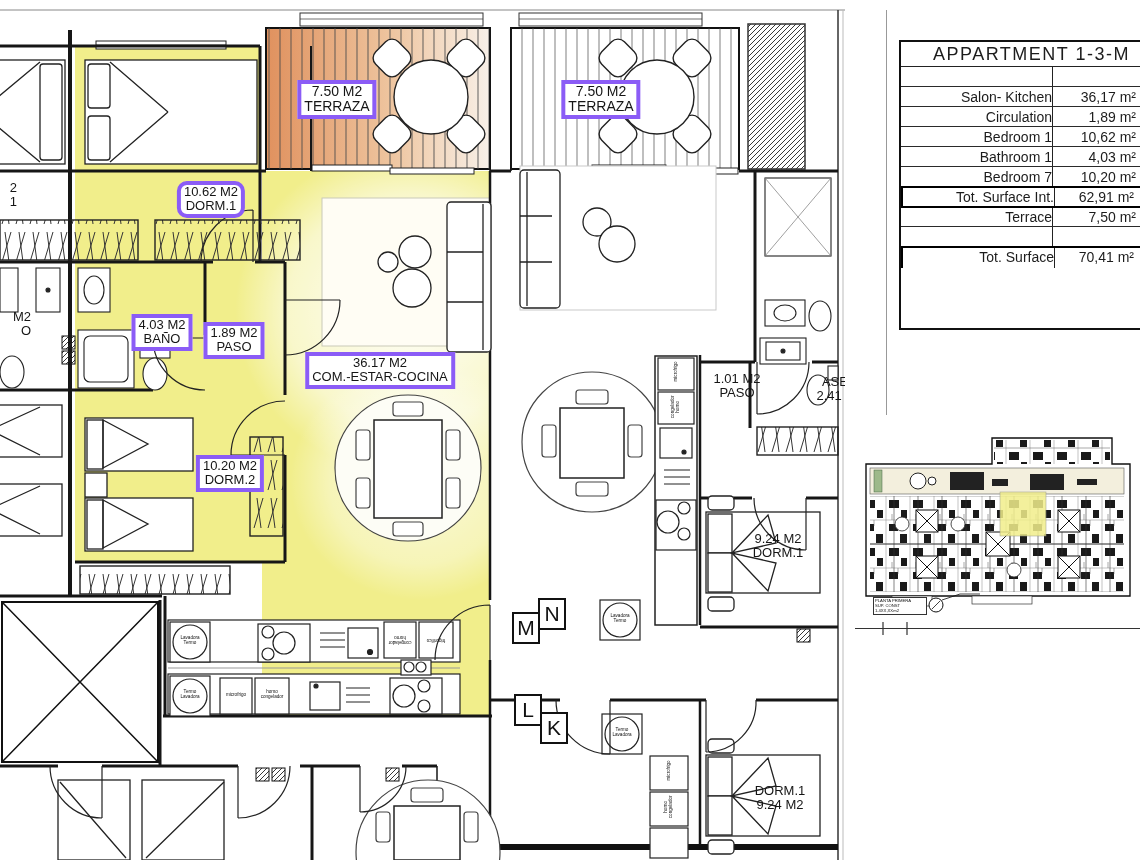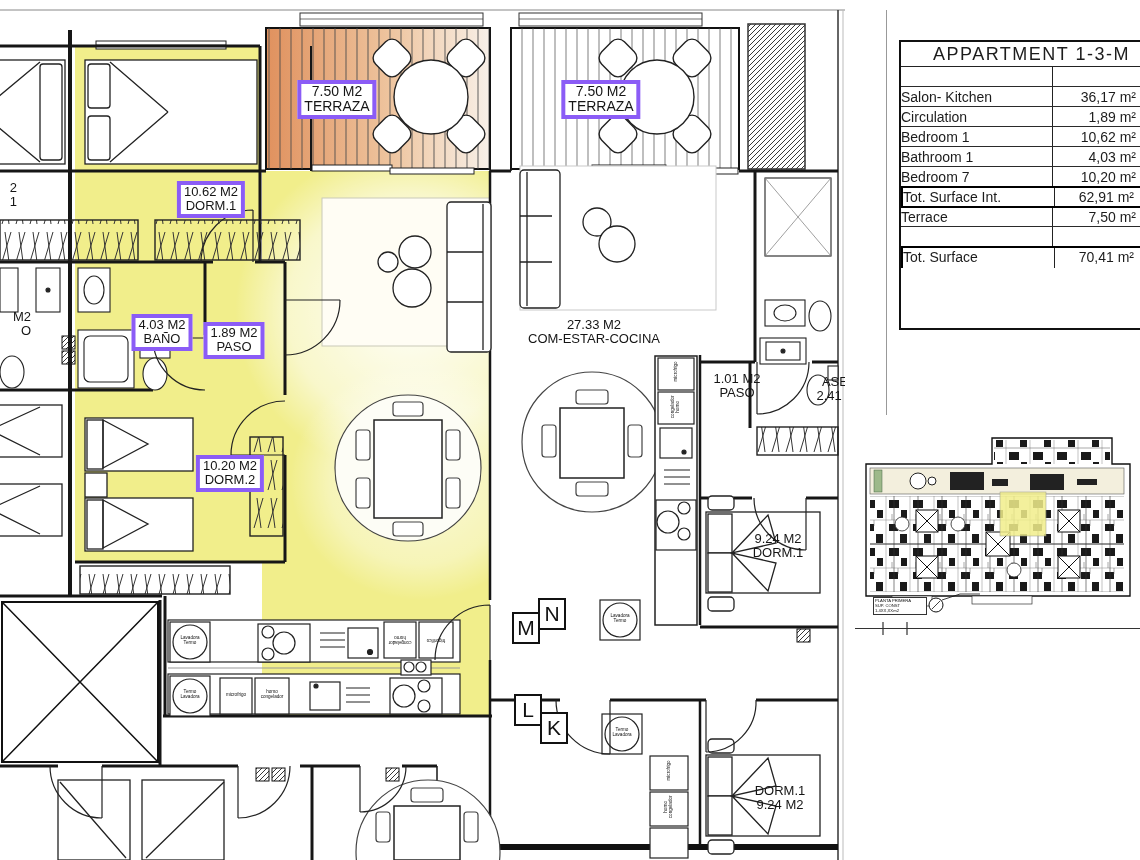--- a/index.html
+++ b/index.html
@@ -23,21 +23,21 @@
   
   .core{position:absolute;width:24px;height:28px;border:2px solid #111;background:#fff;
         font-size:21px;line-height:27px;text-align:center;color:#111;}
   
   .tblock{position:absolute;left:899px;top:40px;width:265px;height:290px;
           border:2px solid #111;background:#fff;box-sizing:border-box;}
   .t-title{height:24px;line-height:24px;text-align:center;font-size:18px;letter-spacing:1.5px;
            border-bottom:1px solid #222;white-space:nowrap;}
   .t-row{display:flex;height:20px;line-height:20px;font-size:14px;border-bottom:1px solid #2a2a2a;
          box-sizing:border-box;}
-  .t-row .lab{width:151px;box-sizing:border-box;white-space:nowrap;overflow:hidden;}
+  .t-row .lab{width:151px;padding-left:8px;box-sizing:border-box;white-space:nowrap;overflow:hidden;text-align:right;}
   .t-row .val{flex:1;border-left:1px solid #222;text-align:right;padding-right:26px;
               box-sizing:border-box;white-space:nowrap;}
   .t-row.gap{border-bottom:1px solid #2a2a2a;}
   .t-row.em{border:2.5px solid #000;margin:-1px 0;position:relative;z-index:2;height:22px;line-height:19px;}
   .t-row.last{border-bottom:none;}
   
   .kp-cap{position:absolute;left:873px;top:597px;width:50px;font-size:4.2px;line-height:1.15;
           color:#111;text-align:left;border:0.5px solid #333;background:#fff;padding:1px 1px;}
   .vline886{position:absolute;left:886px;top:10px;width:1px;height:405px;background:#999;}
 </style>
@@ -368,35 +368,35 @@
   </svg>
 
   <div class="rl big" style="left:337px;top:80px;">
     <span class="l1">7.50 M2</span>
         <span class="l2">TERRAZA</span>
       </div>
   <div class="rl big" style="left:601px;top:80px;">
     <span class="l1">7.50 M2</span>
         <span class="l2">TERRAZA</span>
       </div>
-  <div class="rl" style="left:211px;top:181px;">
+  <div class="rl" style="left:211px;top:181px;border-radius:10px;">
     <span class="l1">10.62 M2</span>
         <span class="l2">DORM.1</span>
       </div>
   <div class="rl" style="left:162px;top:314px;">
     <span class="l1">4.03 M2</span>
         <span class="l2">BAÑO</span>
       </div>
   <div class="rl" style="left:234px;top:322px;">
     <span class="l1">1.89 M2</span>
         <span class="l2">PASO</span>
       </div>
-  <div class="rl" style="left:594px;top:318px;border:none;background:transparent;">
-    <span class="l1">27.33 M2</span>
-        <span class="l2">COM-ESTAR-COCINA</span>
+  <div class="rl" style="left:380px;top:352px;">
+    <span class="l1">36.17 M2</span>
+        <span class="l2">COM.-ESTAR-COCINA</span>
       </div>
   <div class="rl" style="left:737px;top:372px;border:none;background:transparent;">
     <span class="l1">1.01 M2</span>
         <span class="l2">PASO</span>
       </div>
   <div class="rl" style="left:840px;top:375px;border:none;background:transparent;">
     <span class="l1">ASEO</span>
         <span class="l2">2.41 M2</span>
       </div>
   <div class="rl" style="left:213px;top:455px;margin-left:17px;">

